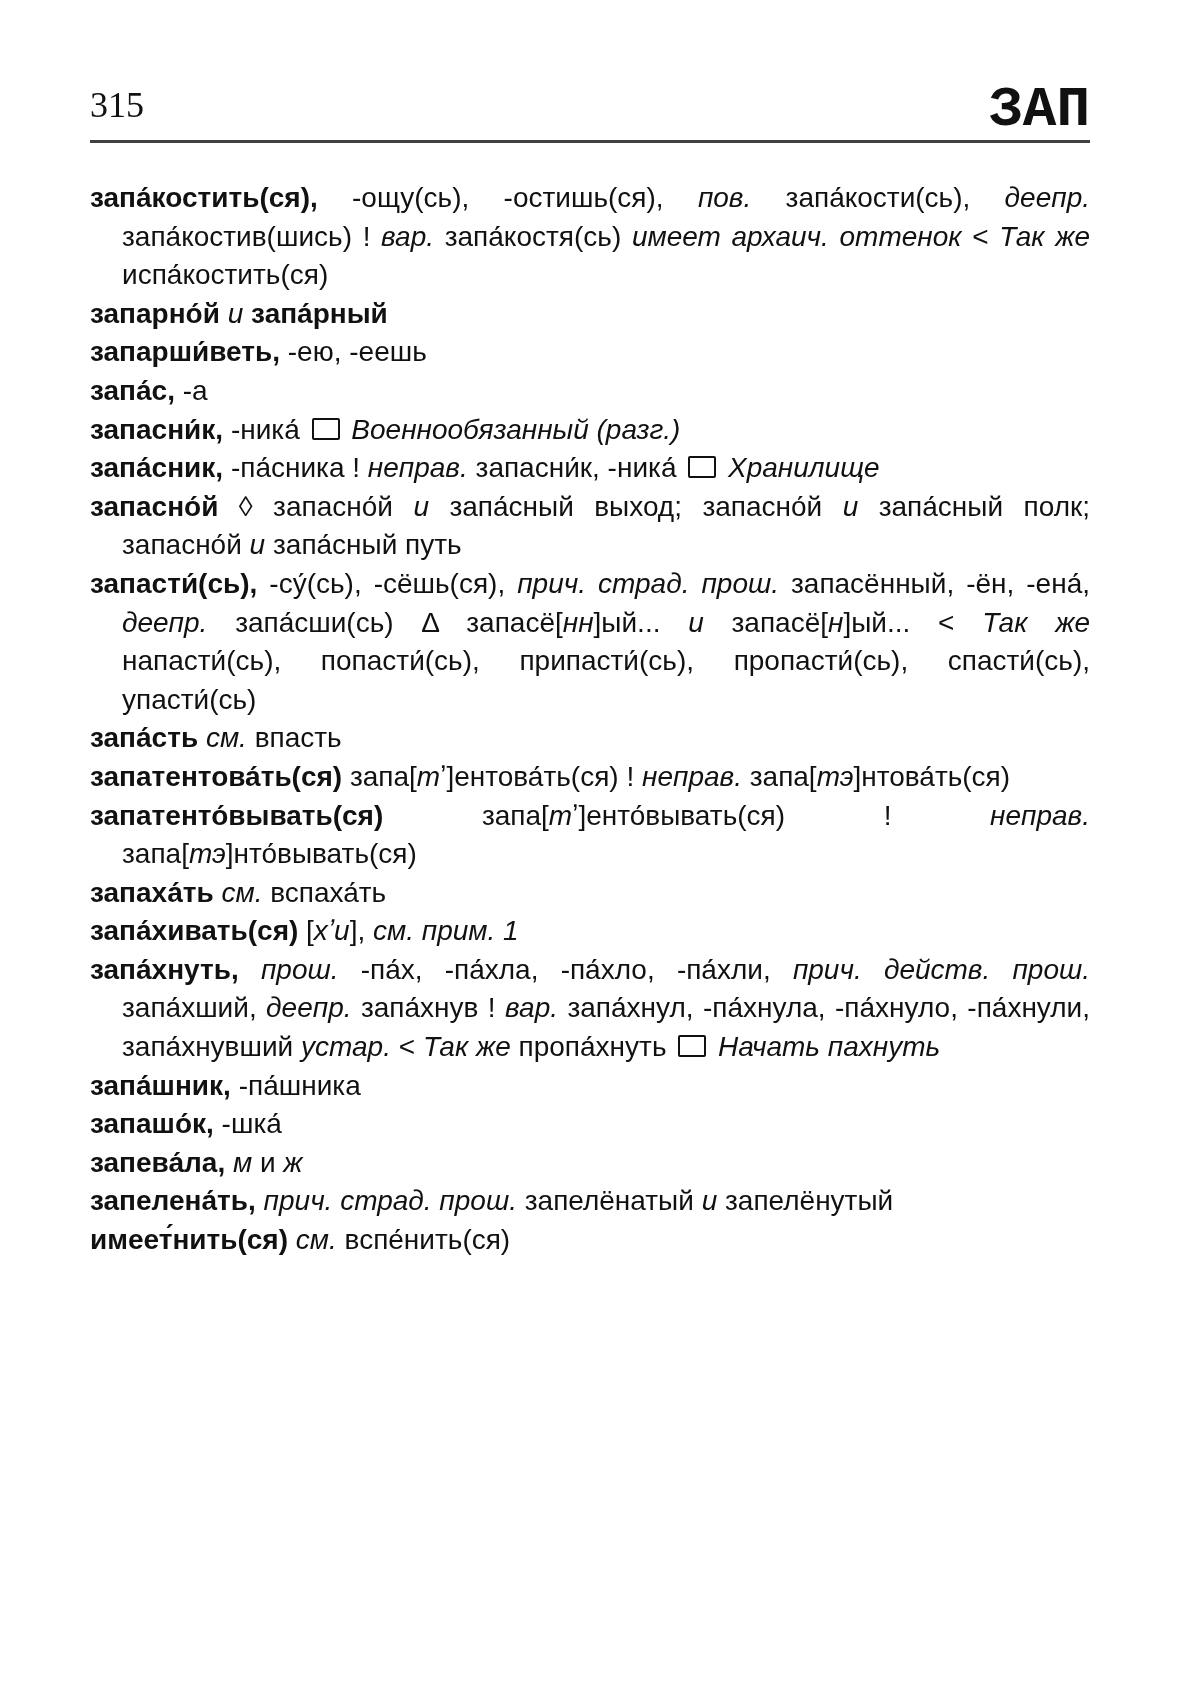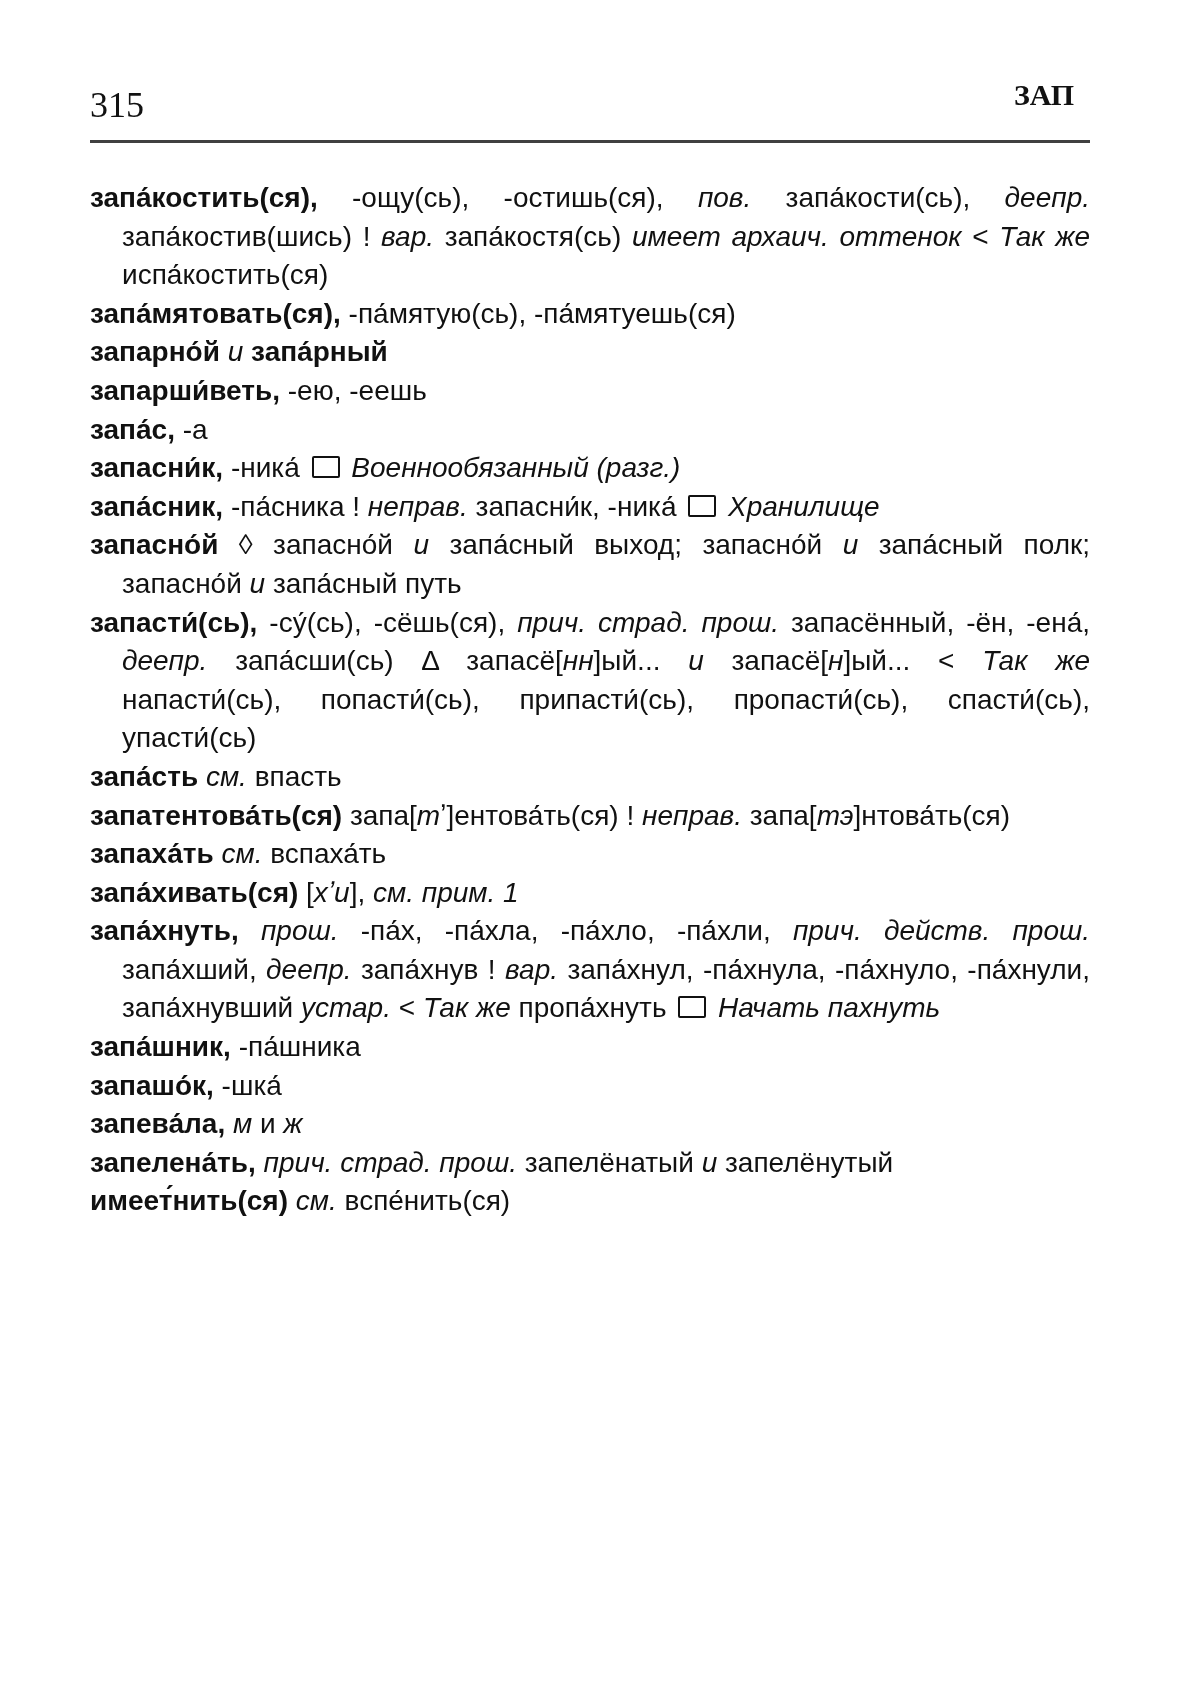--- a/index.html
+++ b/index.html
@@ -1,46 +1,46 @@
 <!DOCTYPE html>
 <html><head>
 <meta charset="utf-8">
 <style>
   html, body { margin: 0; padding: 0; background: #ffffff; }
   body { width: 1178px; height: 1700px; position: relative; overflow: hidden; color: #111; }
   .page { position: absolute; left: 90px; top: 78px; width: 1000px; }
   .header { position: relative; height: 62px; border-bottom: 3px solid #404040; }
   .page-num { position: absolute; left: 0; top: 6px; font-family: "Liberation Serif", serif; font-size: 36px; letter-spacing: 0px; }
-  .guide-word { position: absolute; right: 16px; top: 0; font-family: Liberation Serif, serif; font-size: 30px; font-weight: bold; }
+  .guide-word { position: absolute; right: 0; top: 0; font-family: Liberation Mono, monospace; font-size: 56px; font-weight: bold; }
   .entries { margin-top: 36px; font-family: "Liberation Sans", sans-serif; font-size: 28px; line-height: 38.6px; }
   .entry { padding-left: 32px; text-indent: -32px; text-align: justify; }
   .hw { font-weight: bold; }
   .it { font-style: italic; }
   .box { display: inline-block; width: 24px; height: 18px; border: 2.5px solid #111; border-radius: 2px; vertical-align: -1px; margin: 0 4px; }
 </style>
 </head>
 <body>
 
 <div class="page">
   <div class="header">
     <span class="page-num">315</span>
     <span class="guide-word">ЗАП</span>
   </div>
   <div class="entries" id="entries">
       <div class="entry"><span class="hw">запа́костить(ся),</span><span> -ощу(сь), -остишь(ся), </span><span class="it">пов.</span><span> запа́кости(сь), </span><span class="it">деепр.</span><span> запа́костив(шись) ! </span><span class="it">вар.</span><span> запа́костя(сь) </span><span class="it">имеет архаич. оттенок</span><span> &lt; </span><span class="it">Так же</span><span> испа́костить(ся)</span></div>
-      <div class="entry"><span class="hw">запа́мятовать(ся),</span><span> -па́мятую(сь), -па́мятуешь(ся)</span></div>
       <div class="entry"><span class="hw">запарно́й</span><span class="it"> и </span><span class="hw">запа́рный</span></div>
       <div class="entry"><span class="hw">запарши́веть,</span><span> -ею, -еешь</span></div>
       <div class="entry"><span class="hw">запа́с,</span><span> -а</span></div>
       <div class="entry"><span class="hw">запасни́к,</span><span> -ника́ </span><span class="box"></span><span class="it"> Военнообязанный (разг.)</span></div>
       <div class="entry"><span class="hw">запа́сник,</span><span> -па́сника ! </span><span class="it">неправ.</span><span> запасни́к, -ника́ </span><span class="box"></span><span class="it"> Хранилище</span></div>
       <div class="entry"><span class="hw">запасно́й</span><span> ◊ запасно́й </span><span class="it">и</span><span> запа́сный выход; запасно́й </span><span class="it">и</span><span> запа́сный полк; запасно́й </span><span class="it">и</span><span> запа́сный путь</span></div>
       <div class="entry"><span class="hw">запасти́(сь),</span><span> -су́(сь), -сёшь(ся), </span><span class="it">прич. страд. прош.</span><span> запасённый, -ён, -ена́, </span><span class="it">деепр.</span><span> запа́сши(сь) Δ запасё[</span><span class="it">нн</span><span>]ый... </span><span class="it">и</span><span> запасё[</span><span class="it">н</span><span>]ый... &lt; </span><span class="it">Так же</span><span> напасти́(сь), попасти́(сь), припасти́(сь), пропасти́(сь), спасти́(сь), упасти́(сь)</span></div>
       <div class="entry"><span class="hw">запа́сть</span><span class="it"> см.</span><span> впасть</span></div>
       <div class="entry"><span class="hw">запатентова́ть(ся)</span><span> запа[</span><span class="it">т</span><span>ʼ]ентова́ть(ся) ! </span><span class="it">неправ.</span><span> запа[</span><span class="it">тэ</span><span>]нтова́ть(ся)</span></div>
+      <div class="entry"><span class="hw">запатенто́вывать(ся)</span><span> запа[</span><span class="it">т</span><span>ʼ]енто́вывать(ся) ! </span><span class="it">неправ.</span><span> запа[</span><span class="it">тэ</span><span>]нто́вывать(ся)</span></div>
       <div class="entry"><span class="hw">запаха́ть</span><span class="it"> см.</span><span> вспаха́ть</span></div>
       <div class="entry"><span class="hw">запа́хивать(ся)</span><span> [</span><span class="it">хʼи</span><span>], </span><span class="it">см. прим. 1</span></div>
       <div class="entry"><span class="hw">запа́хнуть,</span><span class="it"> прош.</span><span> -па́х, -па́хла, -па́хло, -па́хли, </span><span class="it">прич. действ. прош.</span><span> запа́хший, </span><span class="it">деепр.</span><span> запа́хнув ! </span><span class="it">вар.</span><span> запа́хнул, -па́хнула, -па́хнуло, -па́хнули, запа́хнувший </span><span class="it">устар.</span><span> &lt; </span><span class="it">Так же</span><span> пропа́хнуть </span><span class="box"></span><span class="it"> Начать пахнуть</span></div>
       <div class="entry"><span class="hw">запа́шник,</span><span> -па́шника</span></div>
       <div class="entry"><span class="hw">запашо́к,</span><span> -шка́</span></div>
       <div class="entry"><span class="hw">запева́ла,</span><span class="it"> м</span><span> и </span><span class="it">ж</span></div>
       <div class="entry"><span class="hw">запелена́ть,</span><span class="it"> прич. страд. прош.</span><span> запелёнатый </span><span class="it">и</span><span> запелёнутый</span></div>
       <div class="entry"><span class="hw">имеет́нить(ся)</span><span class="it"> см.</span><span> вспе́нить(ся)</span></div>
     </div>
 </div>

